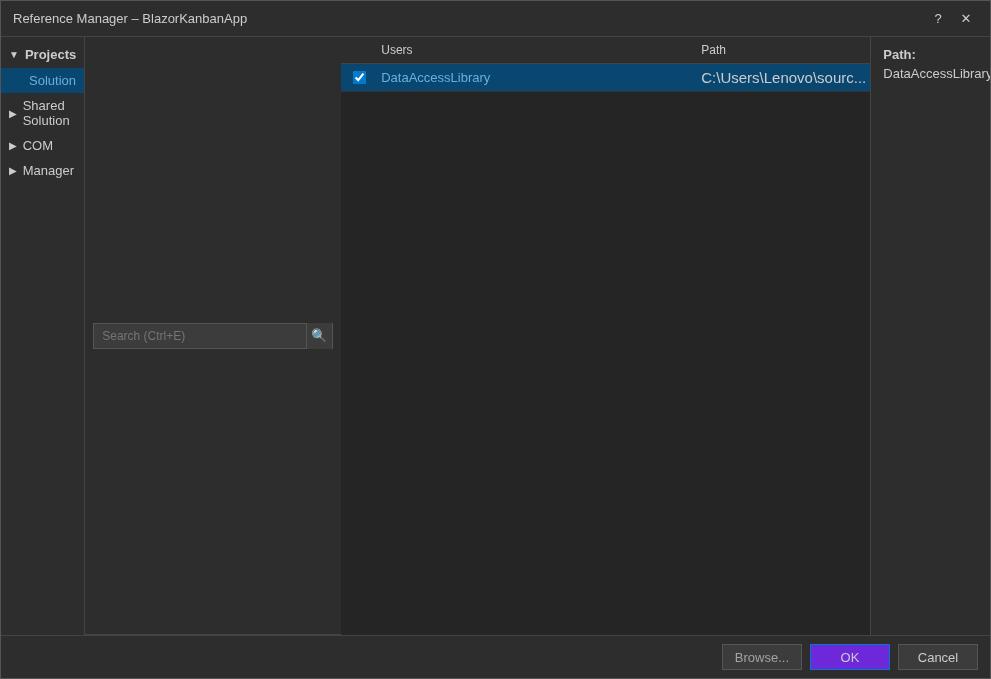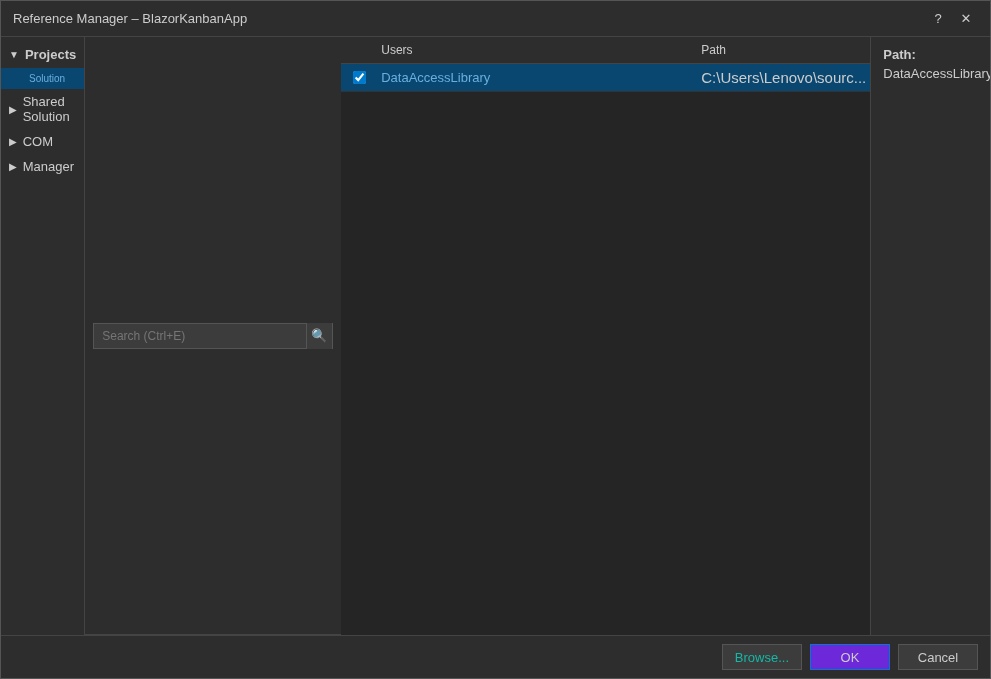--- a/index.html
+++ b/index.html
@@ -88,21 +88,21 @@
       margin-right: 6px;
       font-size: 10px;
       color: #cccccc;
     }
 
     .sidebar-item {
       display: flex;
       align-items: center;
       padding: 5px 8px 5px 28px;
       color: #68afdf;
-      font-size: 10px;
+      font-size: 13px;
       cursor: pointer;
     }
 
     .sidebar-item.selected {
       background: #094771;
       color: #68afdf;
     }
 
     .sidebar-group {
       display: flex;
@@ -287,21 +287,21 @@
       min-width: 80px;
       height: 26px;
       padding: 2px 12px;
       font-size: 13px;
       cursor: pointer;
       border: 1px solid #555;
     }
 
     .action-btn.browse {
       background: #3c3c3c;
-      color: #14b8a6;
+      color: #a3a3a3;
       border-color: #555;
     }
 
     .action-btn.ok {
       background: #6d28d9;
       color: #cccccc;
       border-color: #007acc;
     }
 
     .action-btn.cancel {

